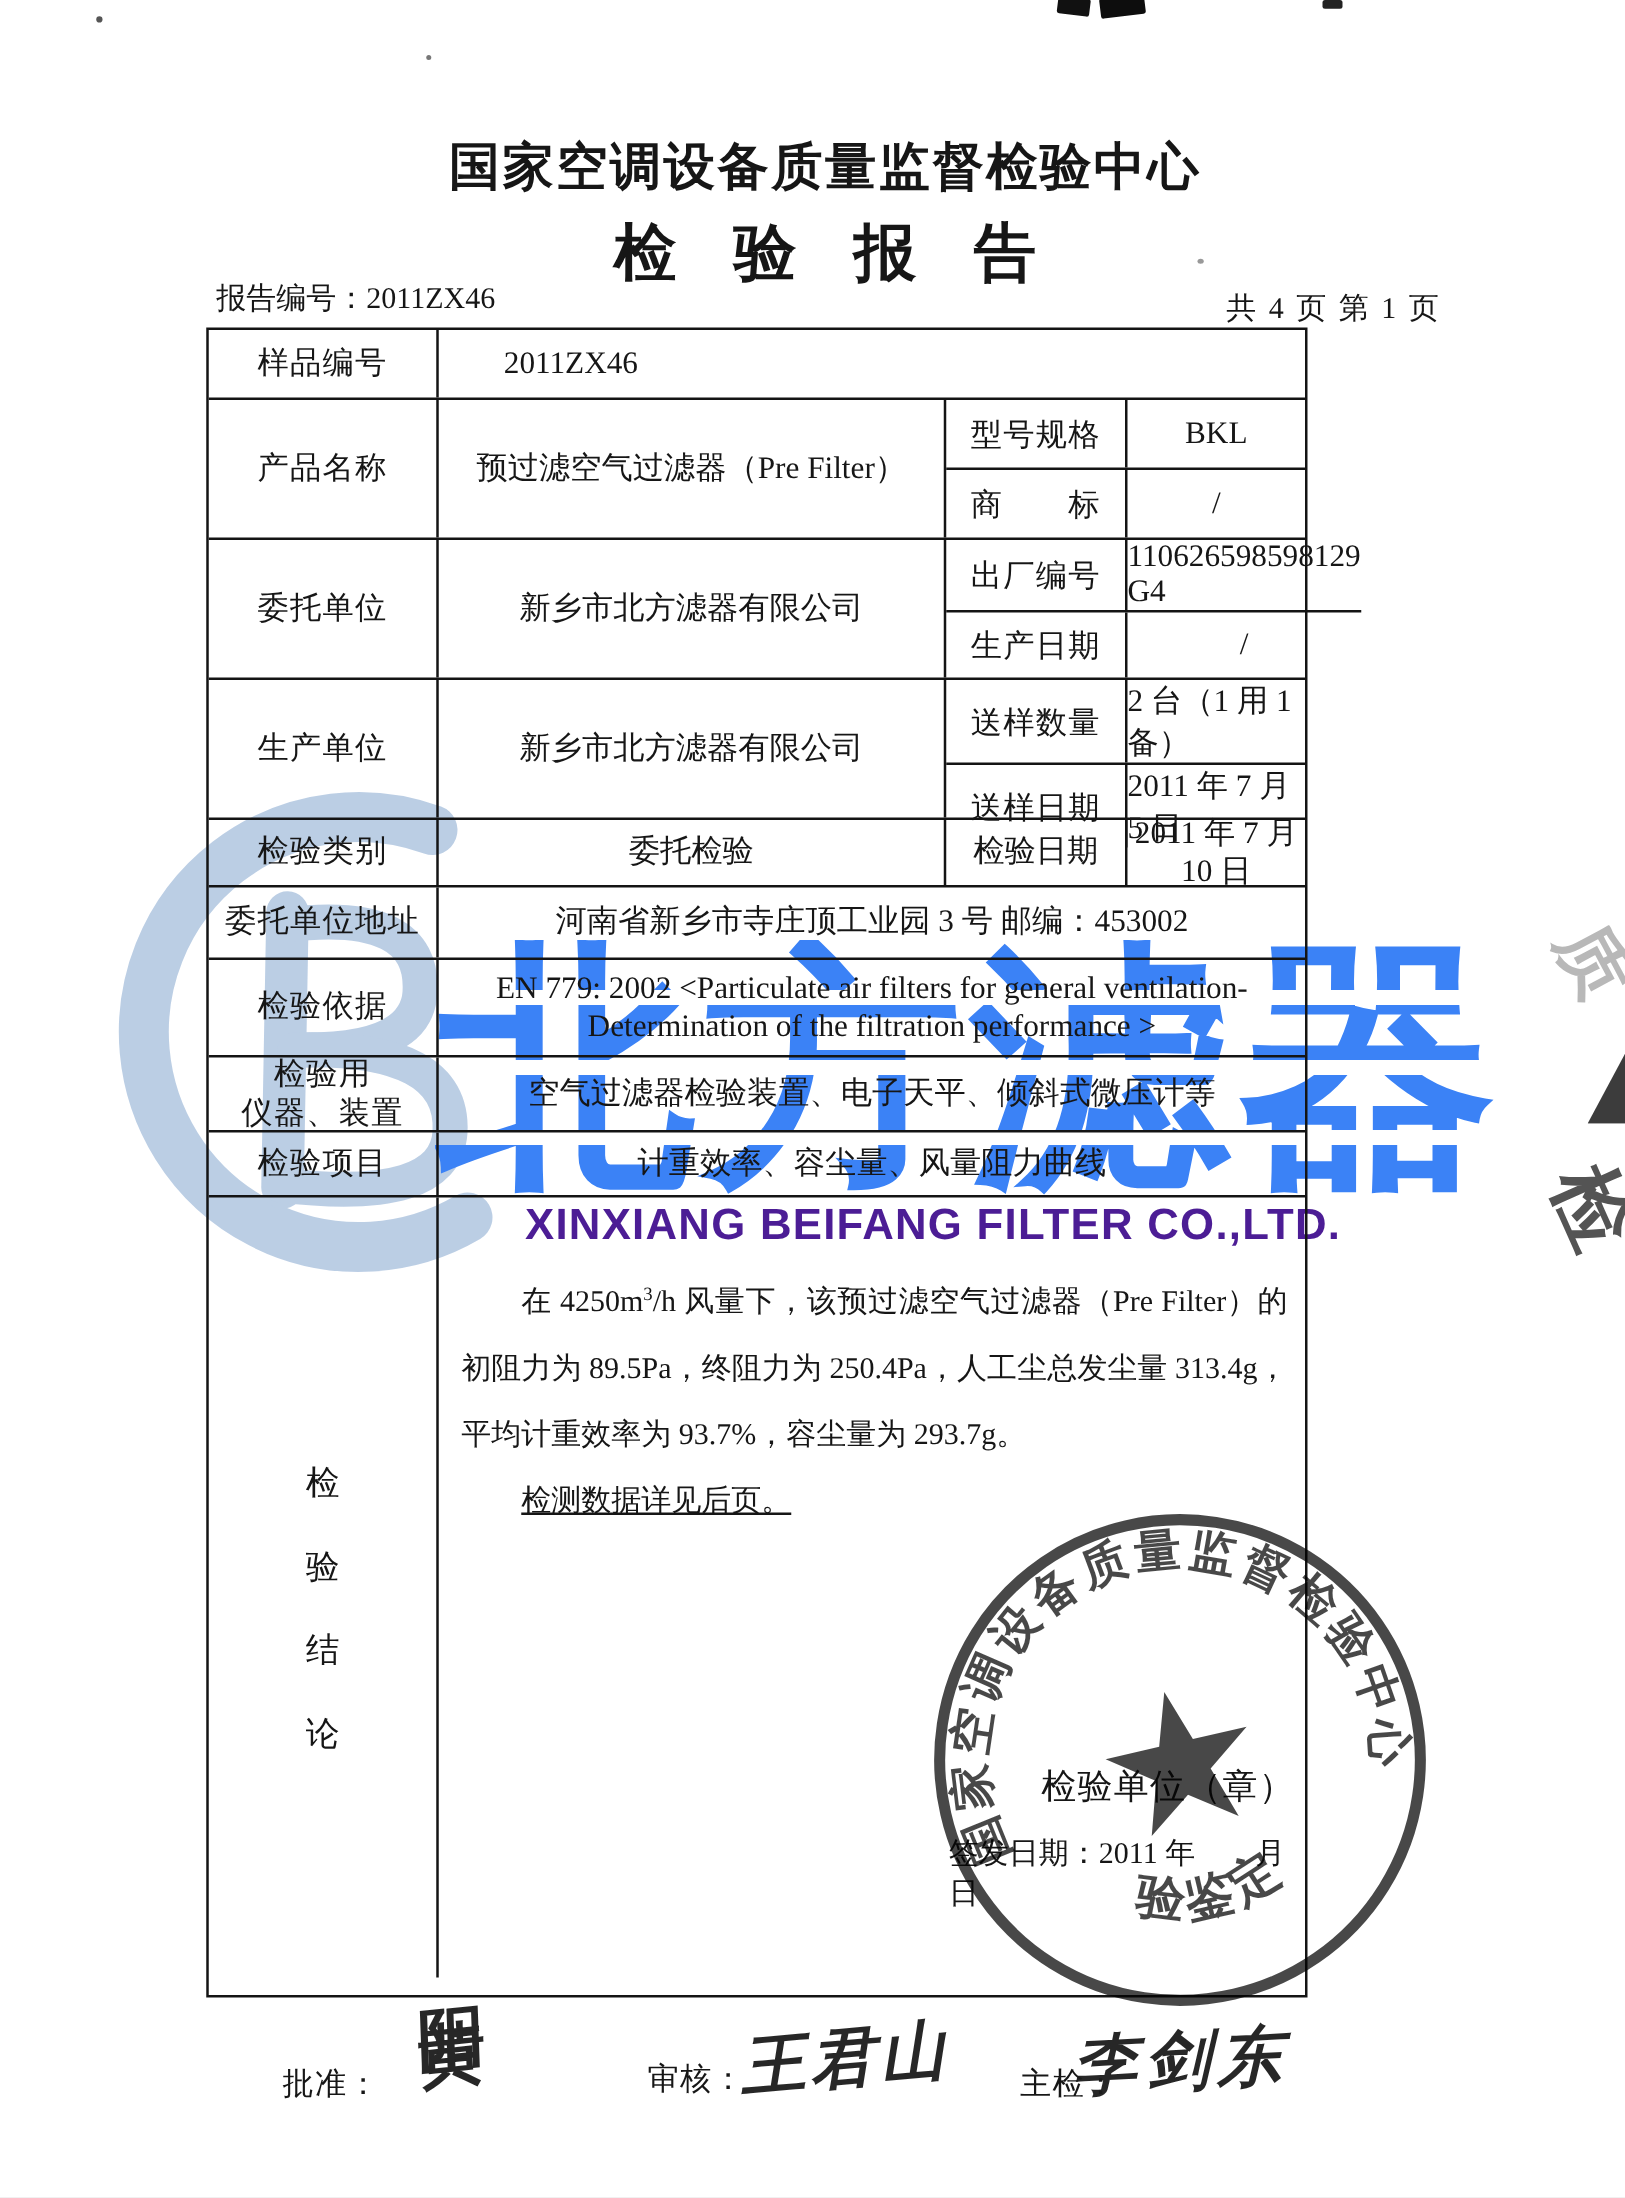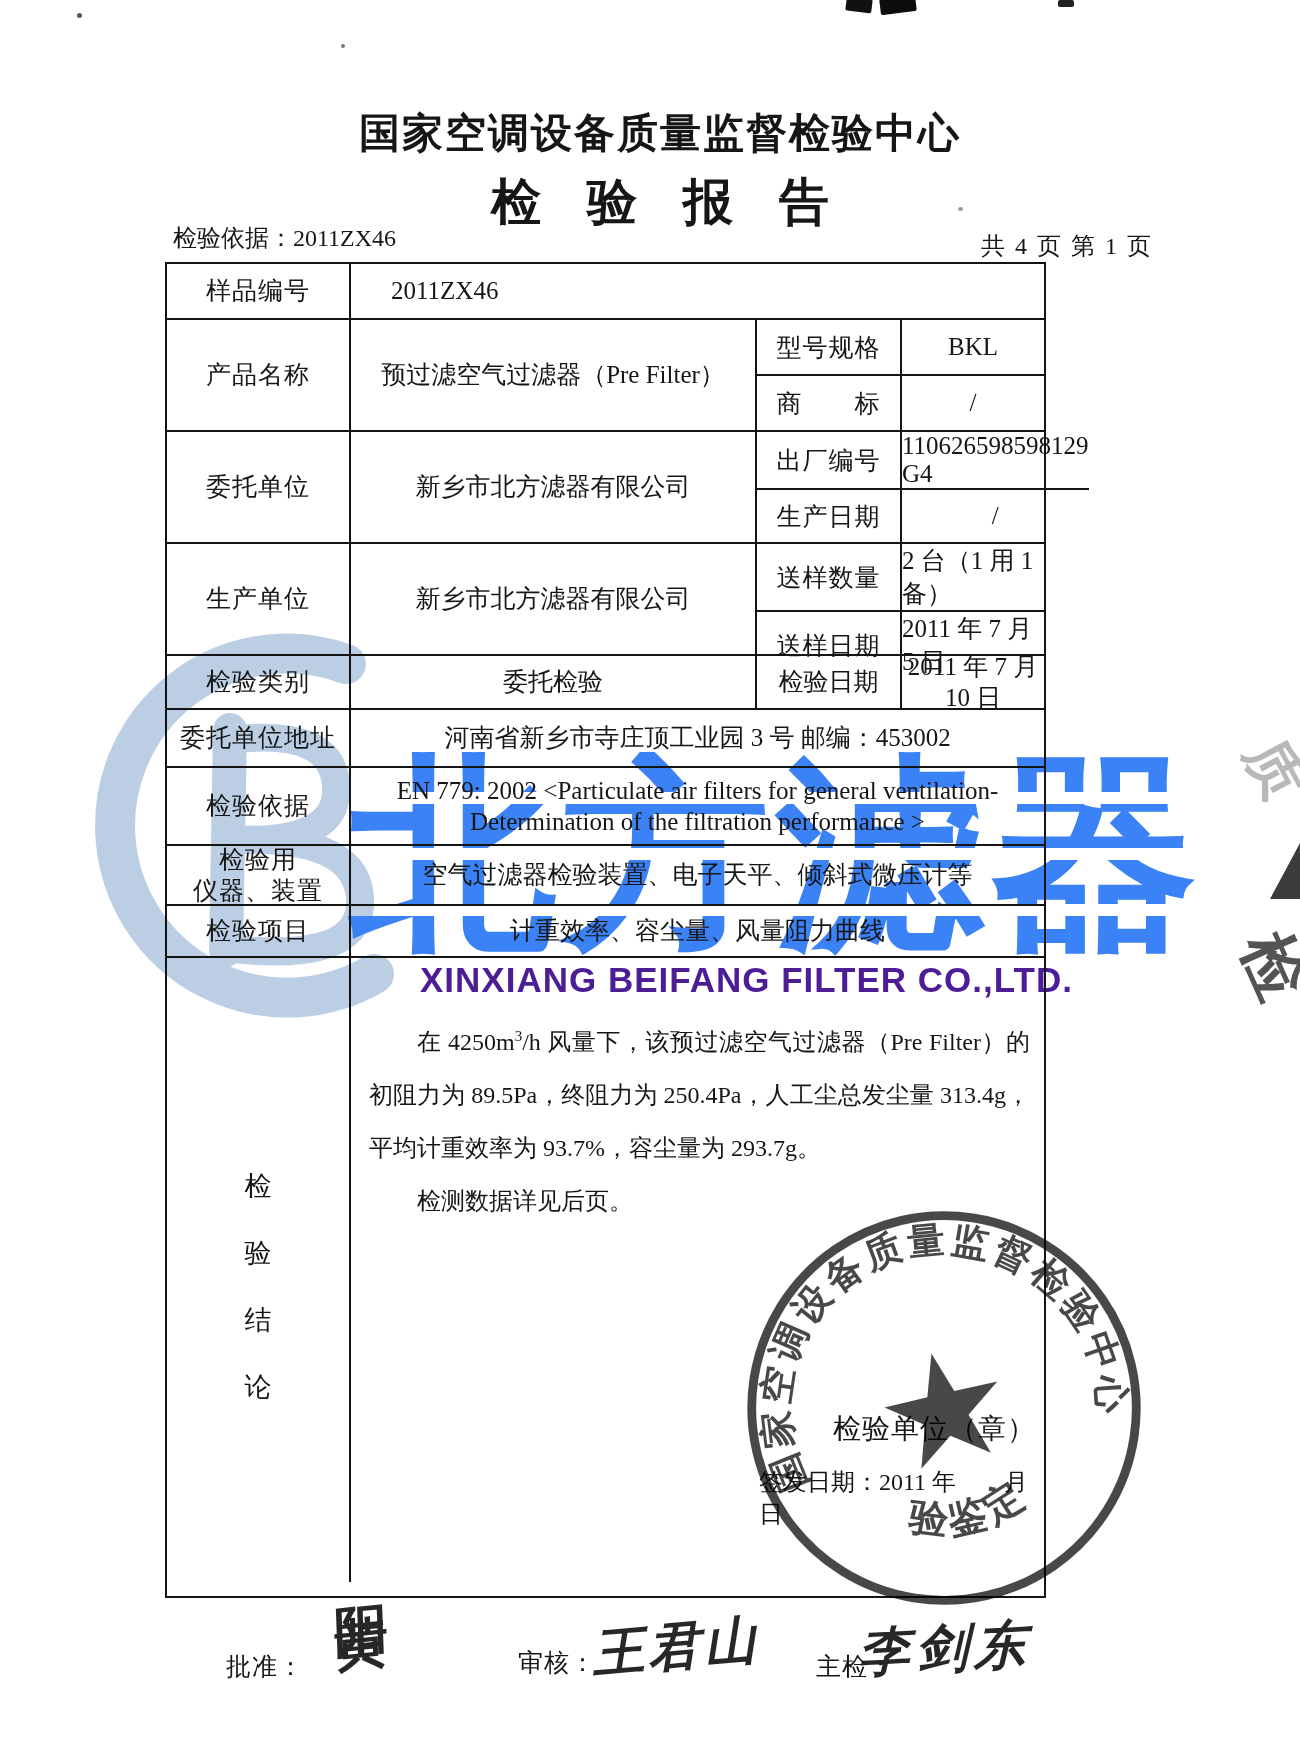--- a/index.html
+++ b/index.html
@@ -50,32 +50,32 @@
   .val-main { width:406px; flex:none; }
   .val-full { flex:1; }
   .sub-wrap { flex:1; display:flex; flex-direction:column; }
   .subrow { flex:1; display:flex; }
   .subrow.first { border-bottom:2px solid #141414; }
   .sub-lab { width:145px; flex:none; border-right:2px solid #141414; display:flex; align-items:center; justify-content:center; font-size:25px; letter-spacing:1px; }
   .sub-val { flex:1; display:flex; align-items:center; justify-content:center; font-size:25px; }
   .h56 { height:56px; } .h112 { height:112px; } .h54 { height:54px; }
   .h58 { height:58px; } .h78 { height:78px; } .h60 { height:60px; } .h52 { height:52px; }
   .row-concl { height:624px; position:relative; display:block; }
-  .left-start { justify-content:flex-start; padding-left:40px; }
+  .left-start { justify-content:flex-start; padding-left:52px; }
   .basis-val { padding:0 24px; }
 
   
   .concl-label {
     position:absolute; left:0; top:0; width:184px; height:100%;
     border-right:2px solid #141414; display:flex; flex-direction:column;
     align-items:center; padding-top:210px; gap:31px; font-size:27px;
   }
   .concl-body { position:absolute; left:184px; top:0; right:0; bottom:0; }
   .concl-text { margin:52px 14px 0 18px; font-size:24px; line-height:53px; text-align:justify; text-indent:2em; }
-  .concl-text2 { margin:0 14px 0 18px; font-size:24px; line-height:53px; text-indent:2em; }
+  .concl-text2 { margin:0 14px 0 18px; font-size:24px; line-height:53px; text-indent:2em;text-decoration:underline; }
   .sup3 { font-size:15px; vertical-align:super; }
   .seal-label { position:absolute; left:482px; top:452px; font-size:28px; letter-spacing:1px; }
   .issue-date { position:absolute; left:408px; top:508px; font-size:24px; }
 
   
   .stamp { position:absolute; left:738px; top:1202px; width:412px; height:412px; z-index:5; mix-blend-mode:multiply; opacity:.9; }
 
   
   .foot-label { position:absolute; z-index:2; font-size:25px; letter-spacing:1px; }
   .lab-approve { left:226px; top:1650px; }
@@ -112,21 +112,21 @@
     </g>
   </svg>
   <div class="wm-cjk">北方滤器</div>
   <div class="wm-latin">XINXIANG BEIFANG FILTER CO.,LTD.</div>
 
   <div class="header">
     <div class="org-title">国家空调设备质量监督检验中心</div>
     <div class="report-title"><span>检验报告</span></div>
   </div>
   <div class="meta-line">
-    <span class="report-no">检验依据：2011ZX46</span>
+    <span class="report-no">报告编号：2011ZX46</span>
     <span class="page-info">共 4 页  第 1 页</span>
   </div>
 
   <div class="doc-table">
 
     <div class="row h56">
       <div class="cell lab">样品编号</div>
       <div class="cell val-full no-r left-start">2011ZX46</div>
     </div>
 

